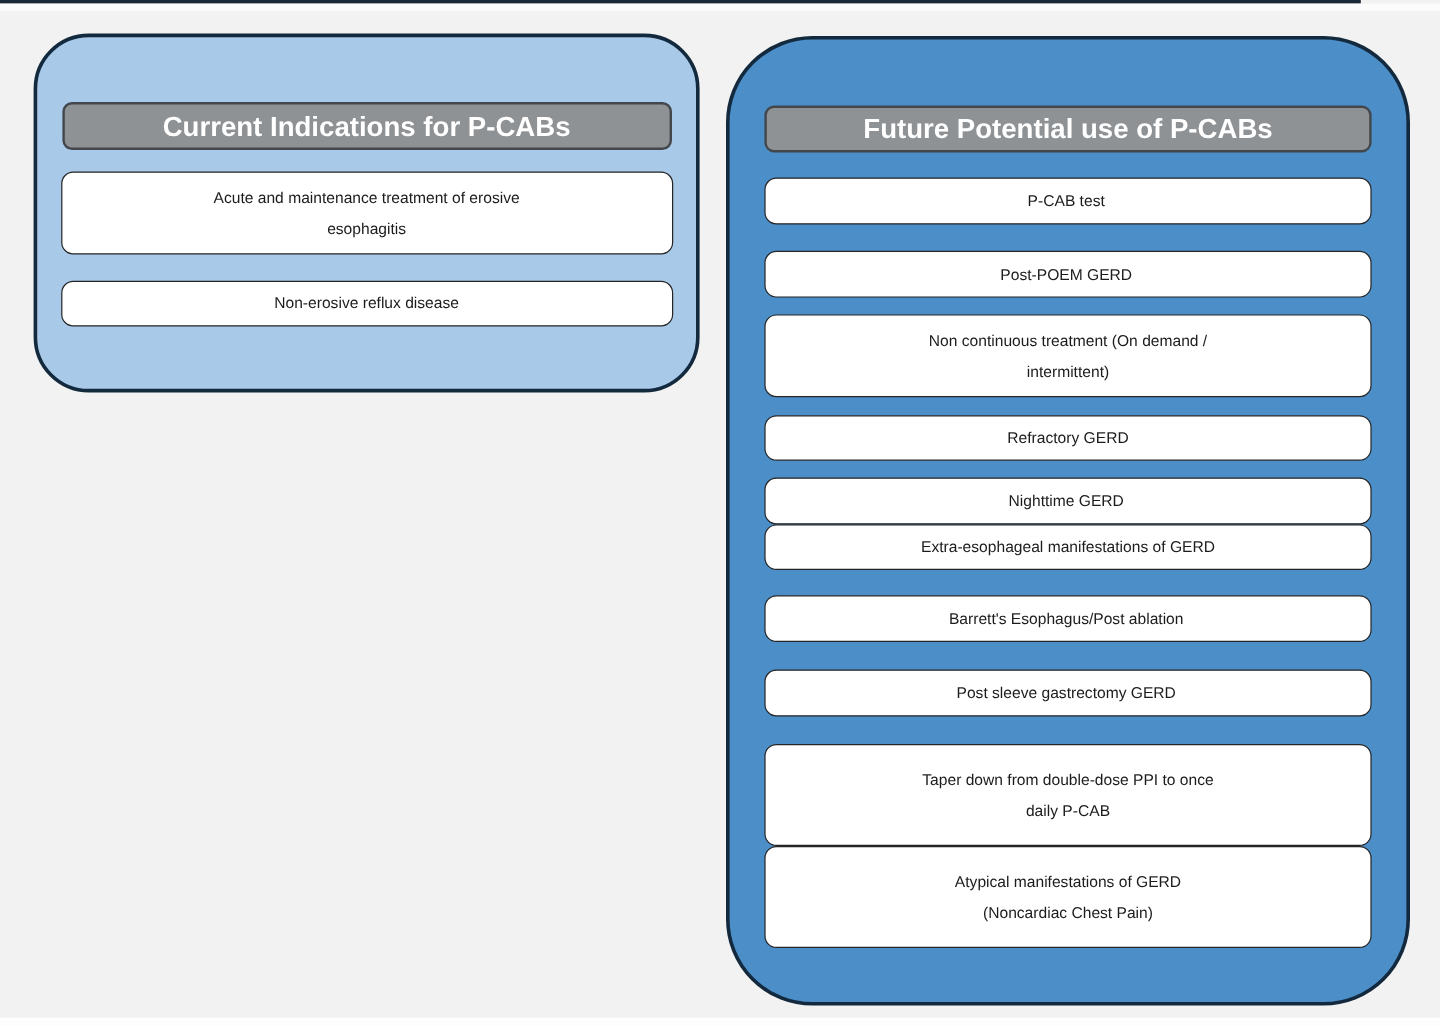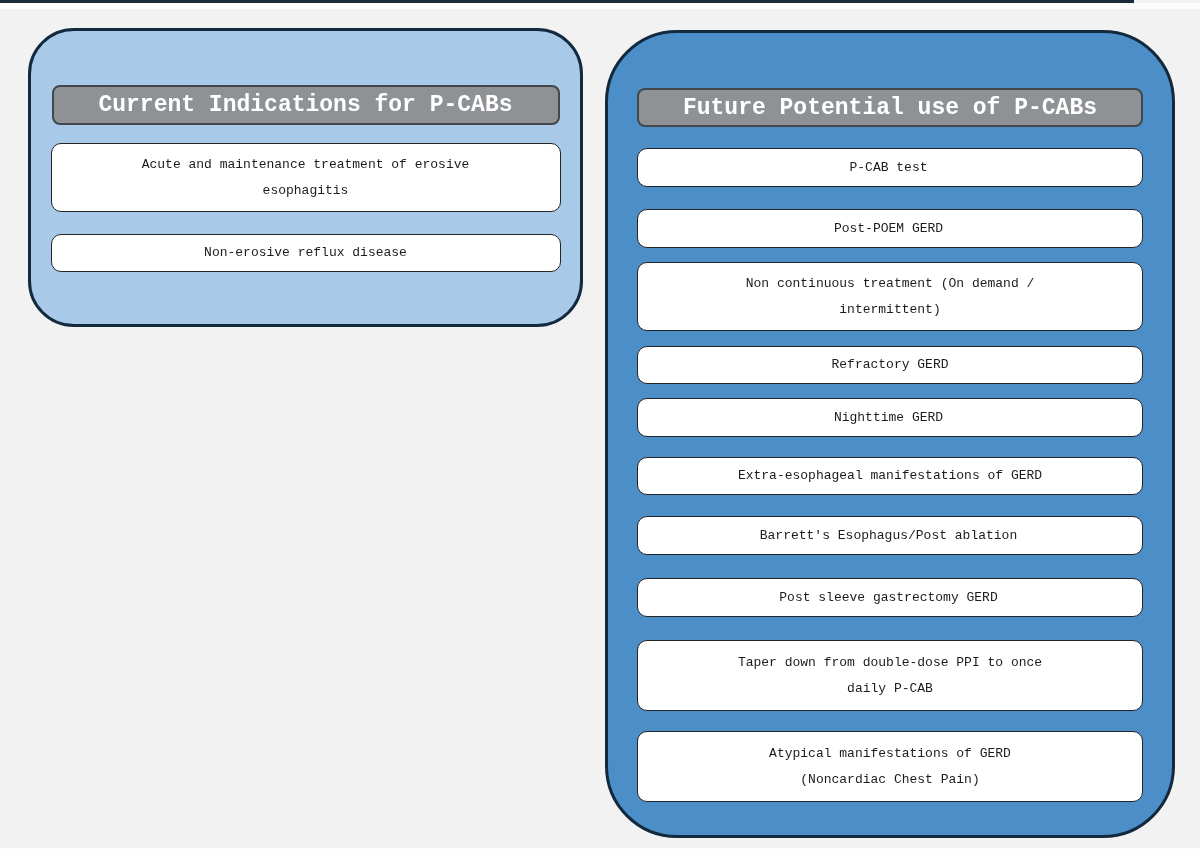--- a/index.html
+++ b/index.html
@@ -27,21 +27,20 @@
     background: #fdfdfd;
   }
 
   .panel {
     position: absolute;
     box-sizing: border-box;
     border: 3px solid #13293d;
     display: flex;
     flex-direction: column;
     align-items: center;
-    font-family: Liberation Mono, monospace;
   }
   .panel-left {
     left: 28px; top: 28px;
     width: 555px; height: 299px;
     background: #a9c9e9;
     border-radius: 46px;
     padding-top: 54px;
   }
   .panel-right {
     left: 605px; top: 30px;
@@ -83,26 +82,26 @@
     align-items: center;
     justify-content: center;
     padding: 0 18px;
     flex: 0 0 auto;
   }
   .panel-right .item { width: 506px; }
 
   .h-s  { height: 39px; padding-left: 15px; }
   .h-s2 { height: 38px; }
   .h-d  { height: 69px; }
-  .h-d2 { height: 71px; }
+  .h-d2 { height: 85px; }
 
   .mt13 { margin-top: 15px; }
   .mt14 { margin-top: 14px; }
   .mt18 { margin-top: 18px; }
-  .mt20 { margin-top: 20px; }
+  .mt20 { }
   .mt21 { margin-top: 21px; }
   .mt22 { margin-top: 22px; }
   .mt23 { margin-top: 23px; }
 </style>
 </head>
 <body>
 
 <div class="top-rule"></div>
 <div class="top-light-band"></div>
 <div class="bottom-light-band"></div>

